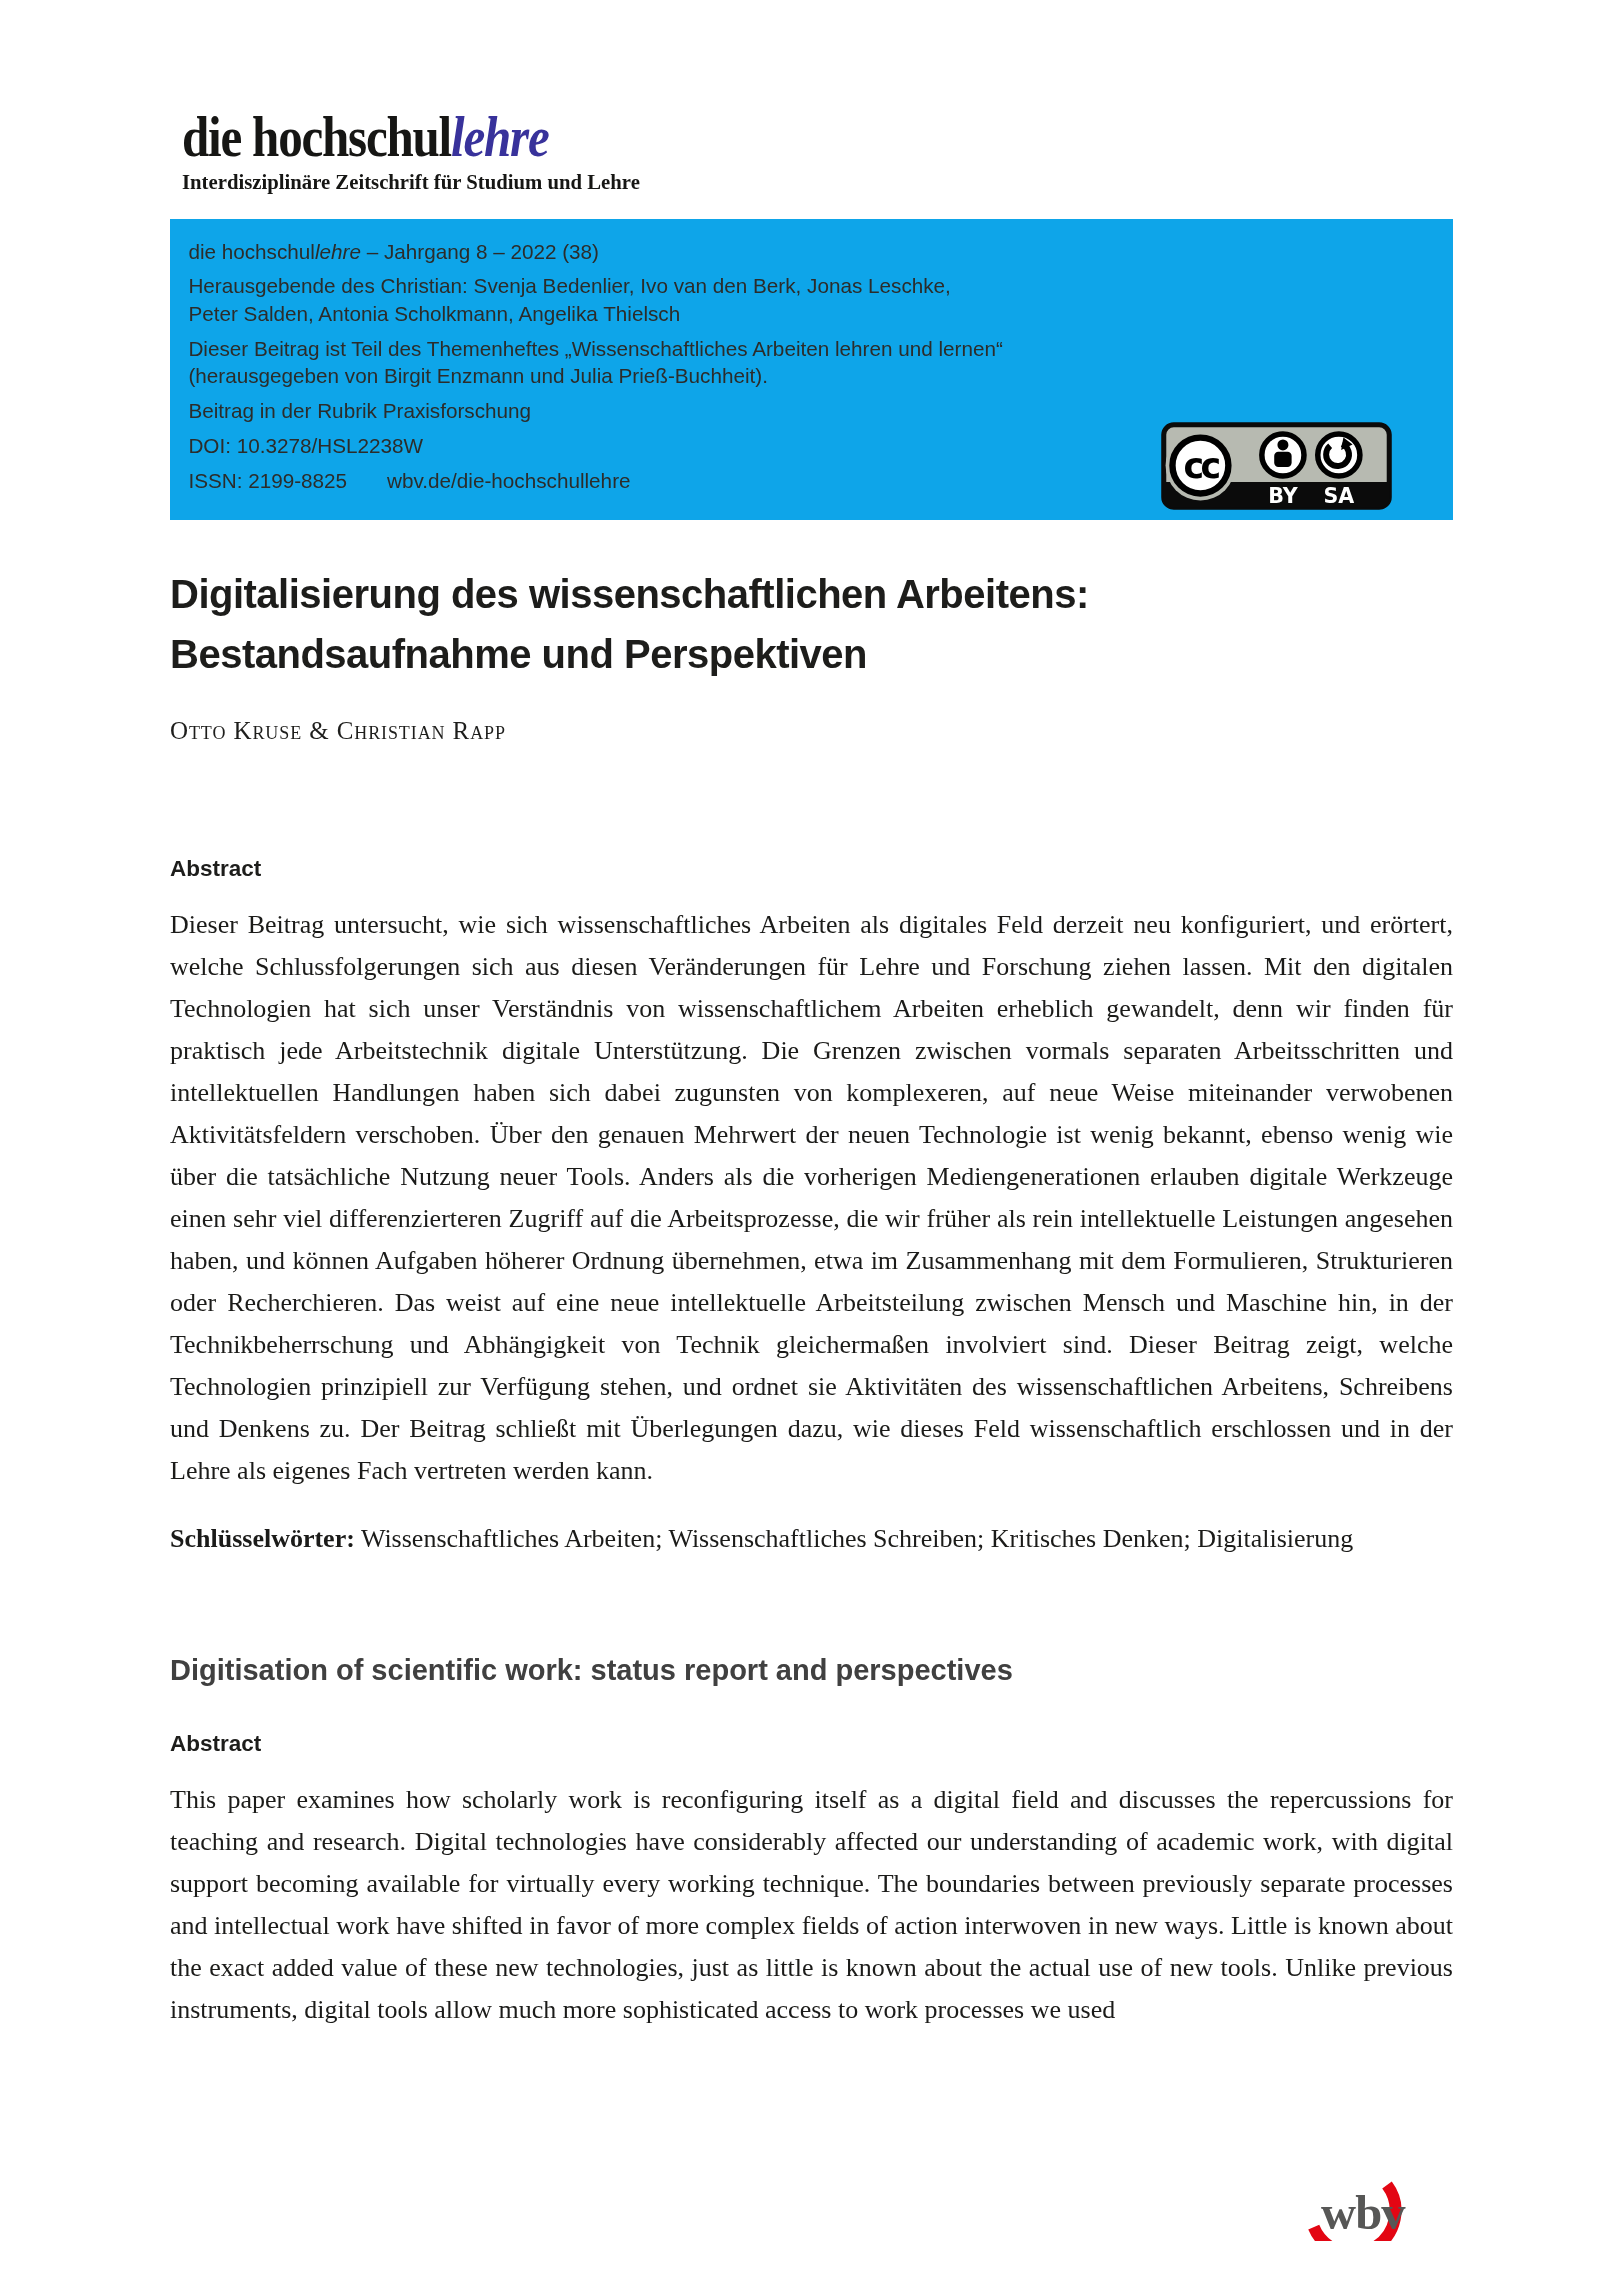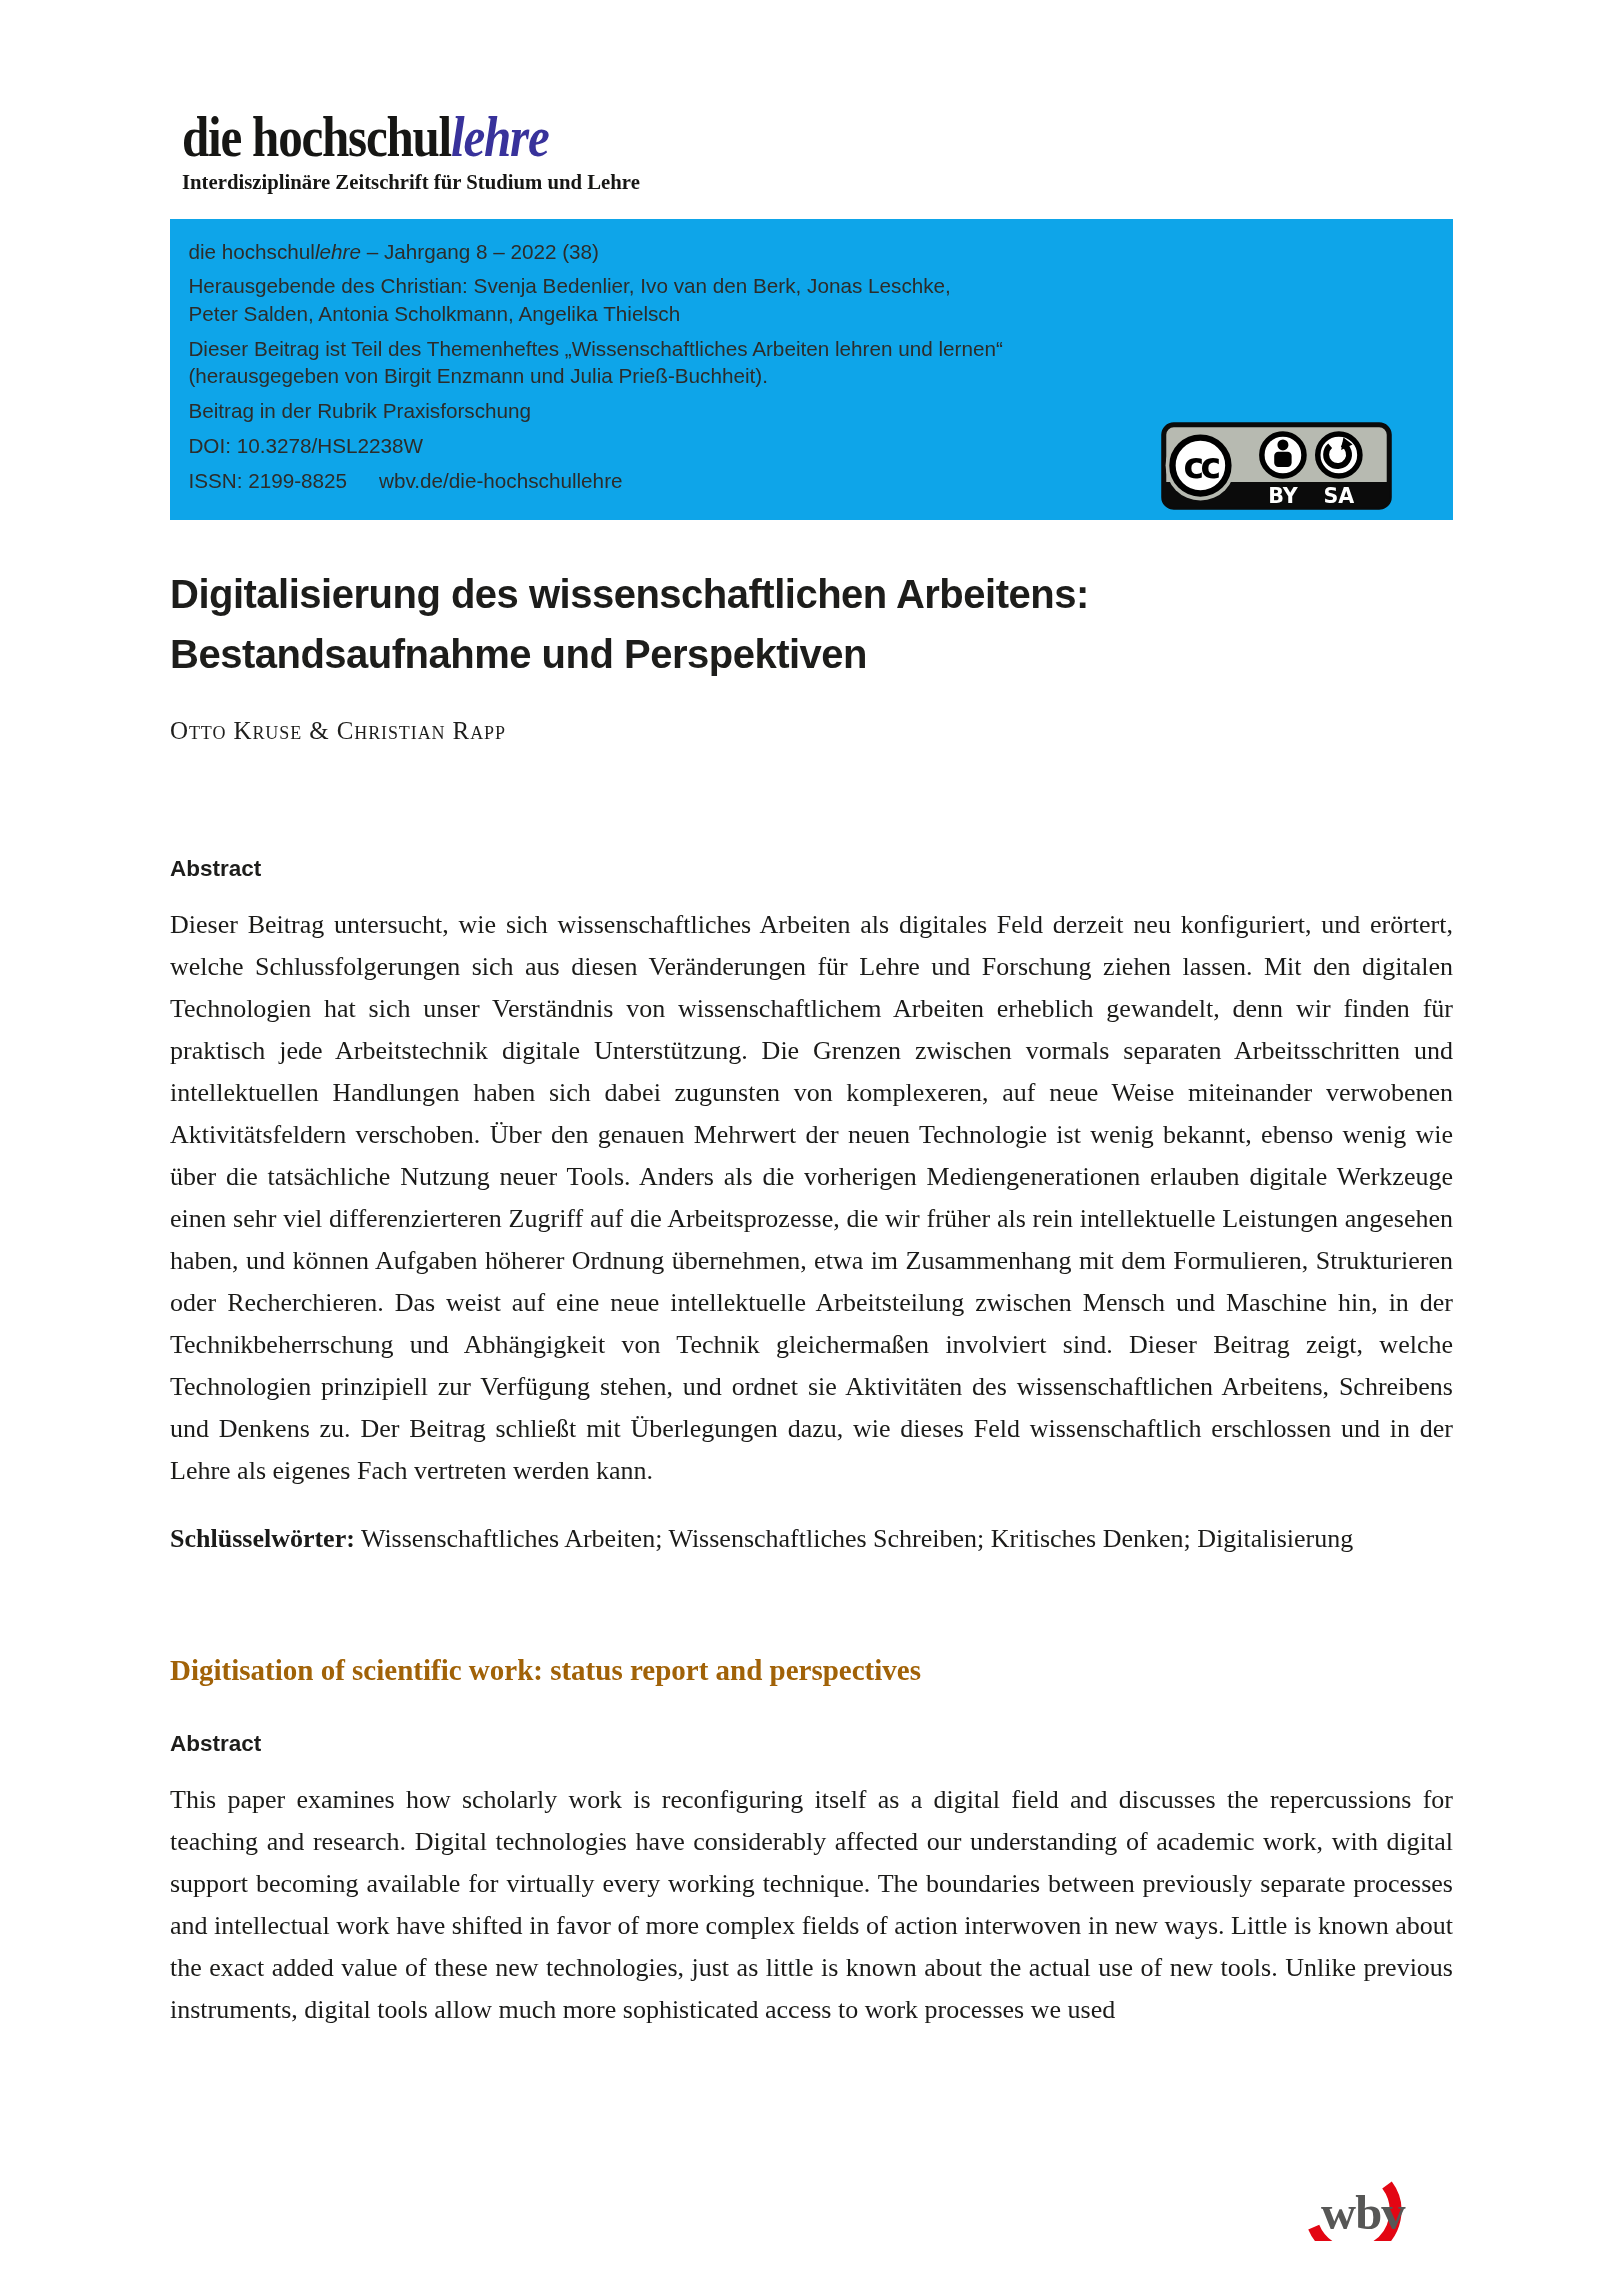--- a/index.html
+++ b/index.html
@@ -63,21 +63,21 @@
     padding: 19px 20.7px 18.4px 18.4px;
     font-size: 20.7px;
     line-height: 27.5px;
     color: #2c2c2a;
   }
   .meta-box p {
     margin: 0 0 7.3px 0;
   }
   .meta-box p:last-child { margin-bottom: 0; }
   .meta-box .it { font-style: italic; }
-  .meta-url { margin-left: 32px; }
+  .meta-url { margin-left: 40px; }
 
   
   .cc-badge {
     position: absolute;
     right: 61px;
     bottom: 10px;
     width: 231px;
     height: 88px;
   }
 
@@ -120,22 +120,21 @@
     font-family: "Liberation Serif", serif;
     font-size: 26px;
     line-height: 42px;
     color: #1b1b19;
   }
   .keywords b { font-weight: 700; }
   .title-en {
     margin-top: 94px;
     font-size: 29px;
     font-weight: 700;
-    color: #a16207;
-    font-family: Liberation Serif, serif;
+    color: #404040;
   }
 
   
   .wbv-logo {
     position: absolute;
     left: 1289px;
     top: 2150px;
     width: 120px;
     height: 91px;
   }

